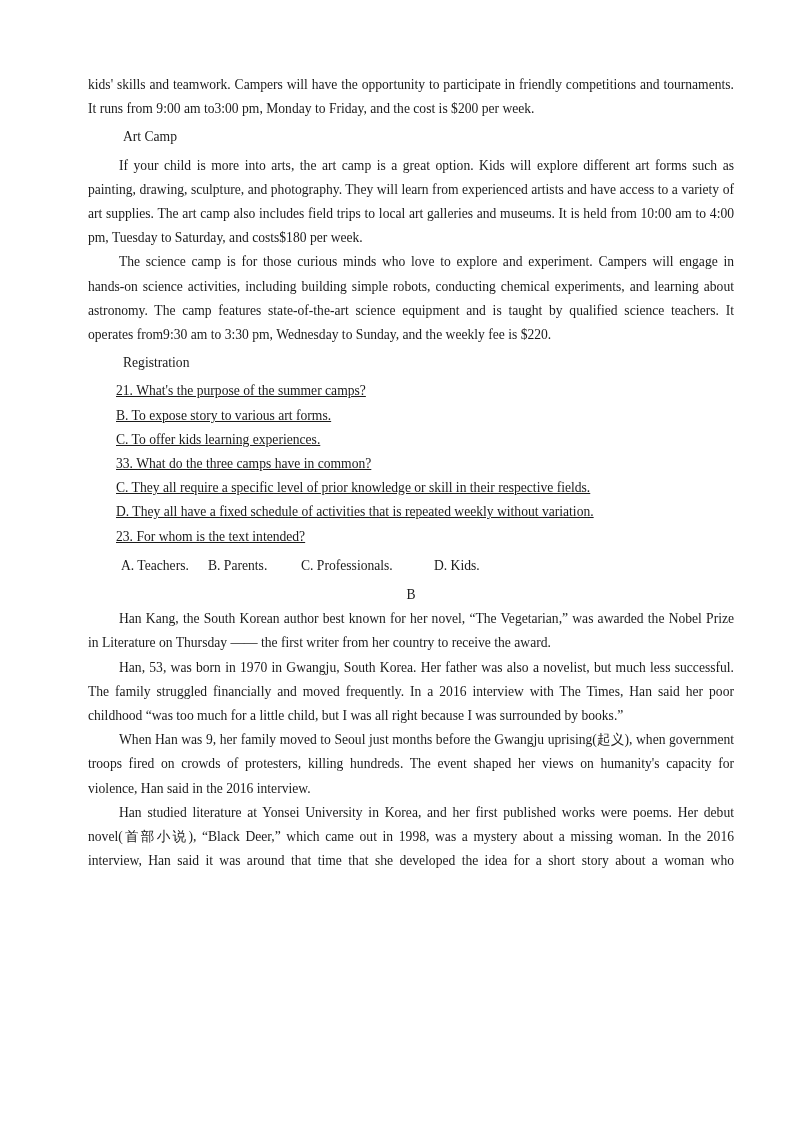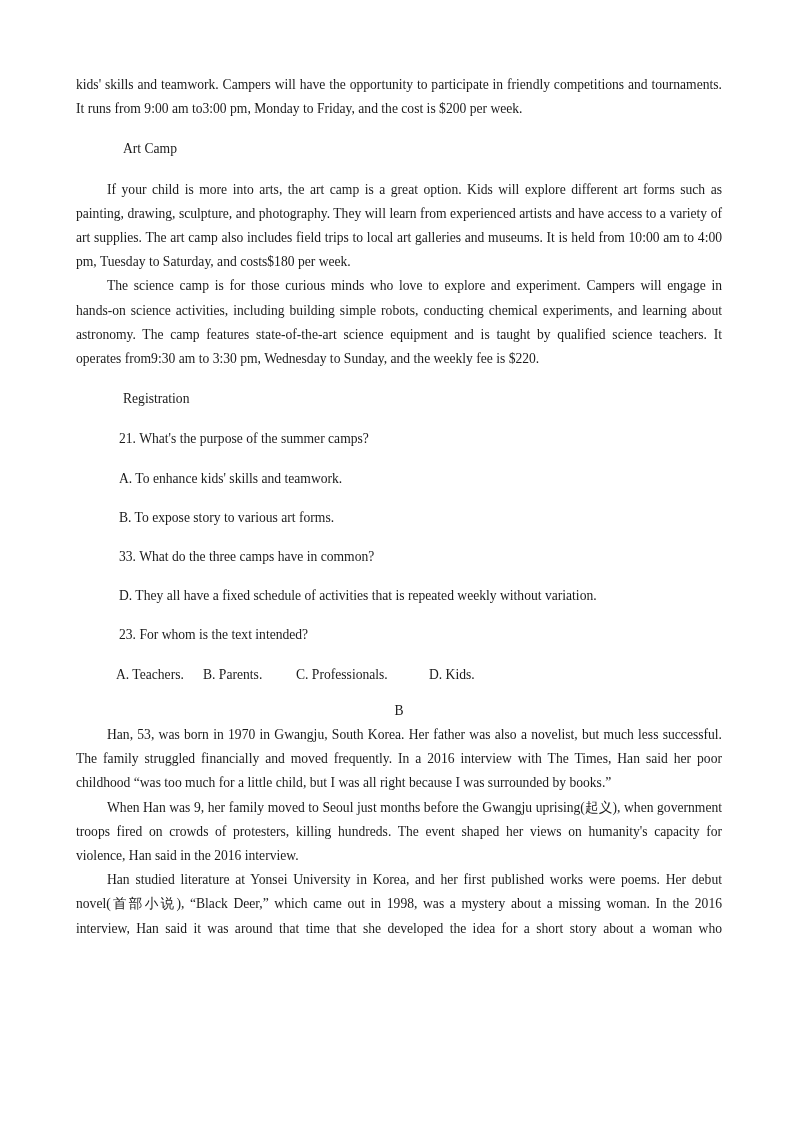--- a/index.html
+++ b/index.html
@@ -1,51 +1,53 @@
 <!DOCTYPE html>
 <html><head>
 <meta charset="utf-8">
 <style>
   html, body { margin: 0; padding: 0; background: #ffffff; }
   body { width: 794px; height: 1123px; position: relative; overflow: hidden; }
   .page {
-    position: absolute; left: 76px; top: 73px; width: 646px;
+    position: absolute; left: 88px; top: 73px; width: 646px;
     font-family: "Liberation Serif", "DejaVu Serif", serif;
     font-size: 13.6px; line-height: 24.2px; color: #1a1a1a;
   }
   .p { text-align: justify; text-indent: 31px; margin: 0; }
   .p.noindent { text-indent: 0; }
-  .h { margin: 16px; padding-left: 31px; }
-  .q { margin: 15px; padding-left: 28px; }
-  .opts { margin: 12px; padding-left: 28px; white-space: pre; }
+  .h { margin: 4px; padding-left: 31px; }
+  .q { margin: 0; padding-left: 28px; text-decoration: underline; }
+  .opts { margin: 5px; padding-left: 28px; white-space: pre; }
   .opts span { display: inline-block; }
   .center { margin: 0; text-align: center; }
   .last-line { text-align-last: justify; }
 </style>
 </head>
 <body>
 
 <div class="page">
   <p class="p noindent">kids' skills and teamwork. Campers will have the opportunity to participate in friendly competitions and tournaments. It runs from 9:00 am to3:00 pm, Monday to Friday, and the cost is $200 per week.</p>
 
   <p class="h">Art Camp</p>
   <p class="p">If your child is more into arts, the art camp is a great option. Kids will explore different art forms such as painting, drawing, sculpture, and photography. They will learn from experienced artists and have access to a variety of art supplies. The art camp also includes field trips to local art galleries and museums. It is held from 10:00 am to 4:00 pm, Tuesday to Saturday, and costs$180 per week.</p>
 
   <p class="p">The science camp is for those curious minds who love to explore and experiment. Campers will engage in hands-on science activities, including building simple robots, conducting chemical experiments, and learning about astronomy. The camp features state-of-the-art science equipment and is taught by qualified science teachers. It operates from9:30 am to 3:30 pm, Wednesday to Sunday, and the weekly fee is $220.</p>
 
   <p class="h">Registration</p>
 
   <p class="q">21. What's the purpose of the summer camps?</p>
-  <p class="q">A. To enhance kids' skills and teamwork.</p>
   <p class="q">B. To expose story to various art forms.</p>
+  <p class="q">C. To offer kids learning experiences.</p>
 
   <p class="q">33. What do the three camps have in common?</p>
+  <p class="q">C. They all require a specific level of prior knowledge or skill in their respective fields.</p>
   <p class="q">D. They all have a fixed schedule of activities that is repeated weekly without variation.</p>
 
   <p class="q">23. For whom is the text intended?</p>
   <p class="opts"><span style="width:87px">A. Teachers.</span><span style="width:93px">B. Parents.</span><span style="width:133px">C. Professionals.</span><span>D. Kids.</span></p>
 
   <p class="center">B</p>
 
+  <p class="p">Han Kang, the South Korean author best known for her novel, “The Vegetarian,” was awarded the Nobel Prize in Literature on Thursday —— the first writer from her country to receive the award.</p>
   <p class="p">Han, 53, was born in 1970 in Gwangju, South Korea. Her father was also a novelist, but much less successful. The family struggled financially and moved frequently. In a 2016 interview with The Times, Han said her poor childhood “was too much for a little child, but I was all right because I was surrounded by books.”</p>
   <p class="p">When Han was 9, her family moved to Seoul just months before the Gwangju uprising(起义), when government troops fired on crowds of protesters, killing hundreds. The event shaped her views on humanity's capacity for violence, Han said in the 2016 interview.</p>
   <p class="p last-line">Han studied literature at Yonsei University in Korea, and her first published works were poems. Her debut novel(首部小说), “Black Deer,” which came out in 1998, was a mystery about a missing woman. In the 2016 interview, Han said it was around that time that she developed the idea for a short story about a woman who</p>
 </div>
 
 </body></html>

